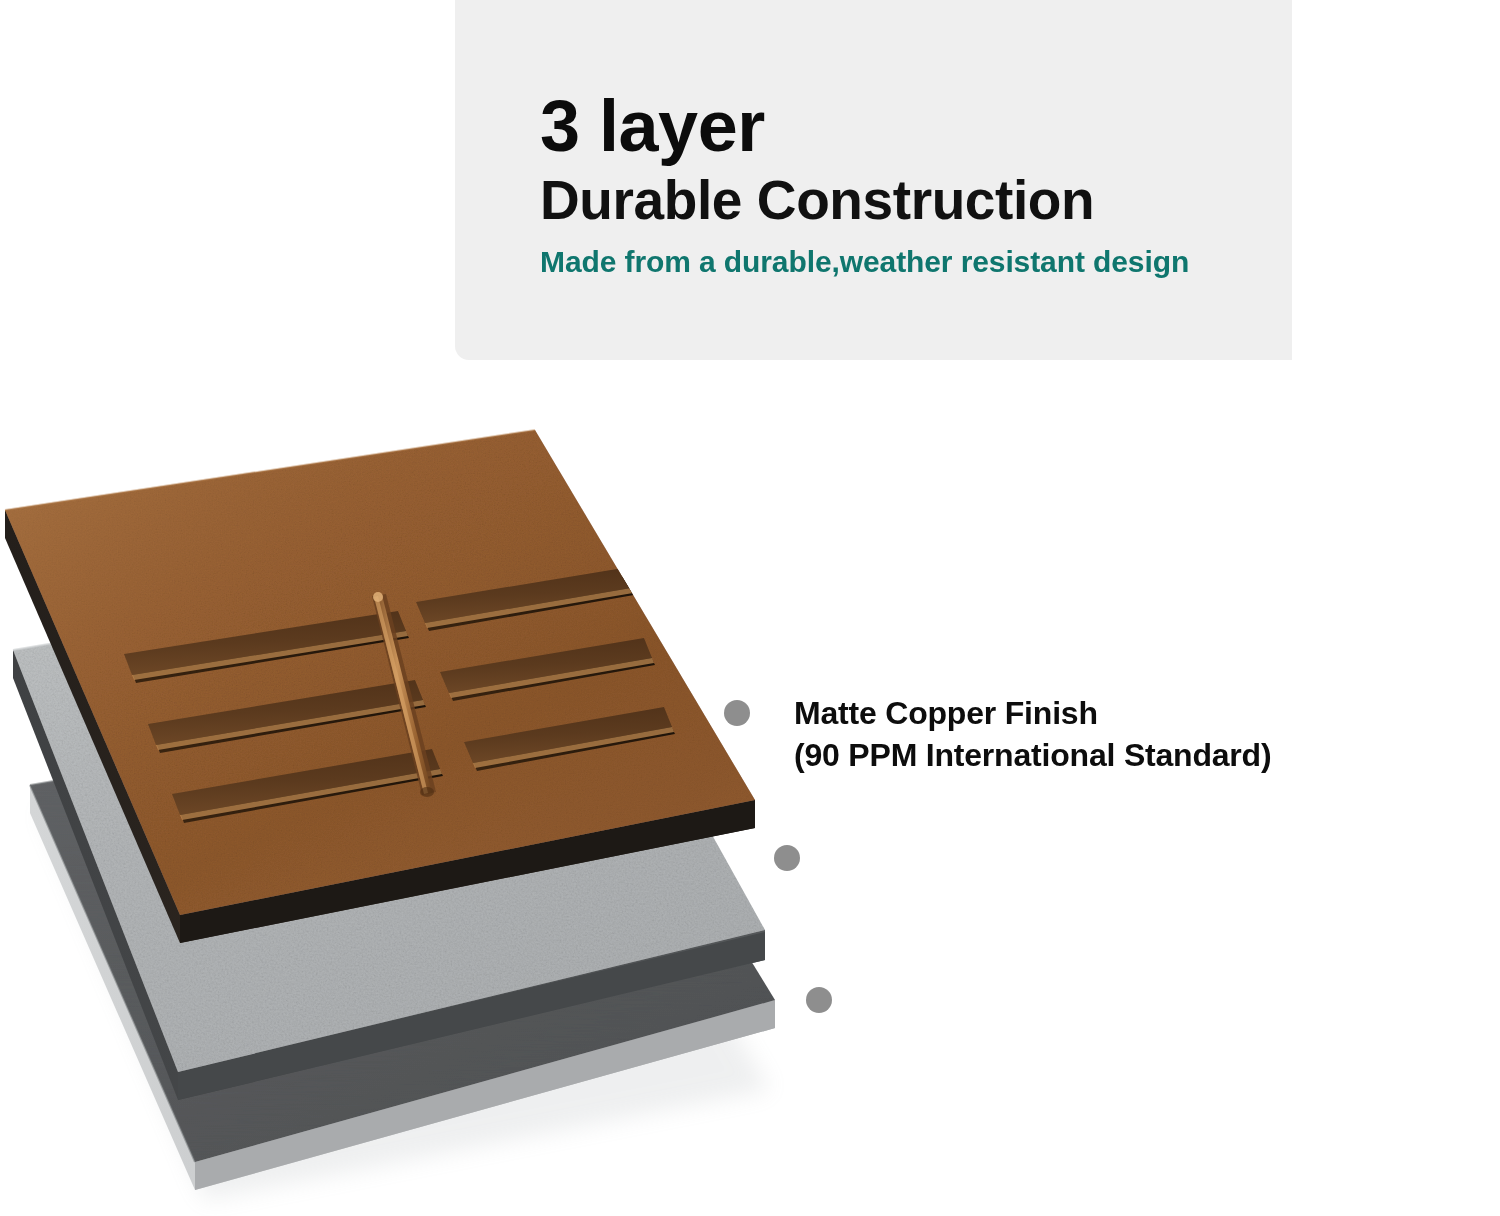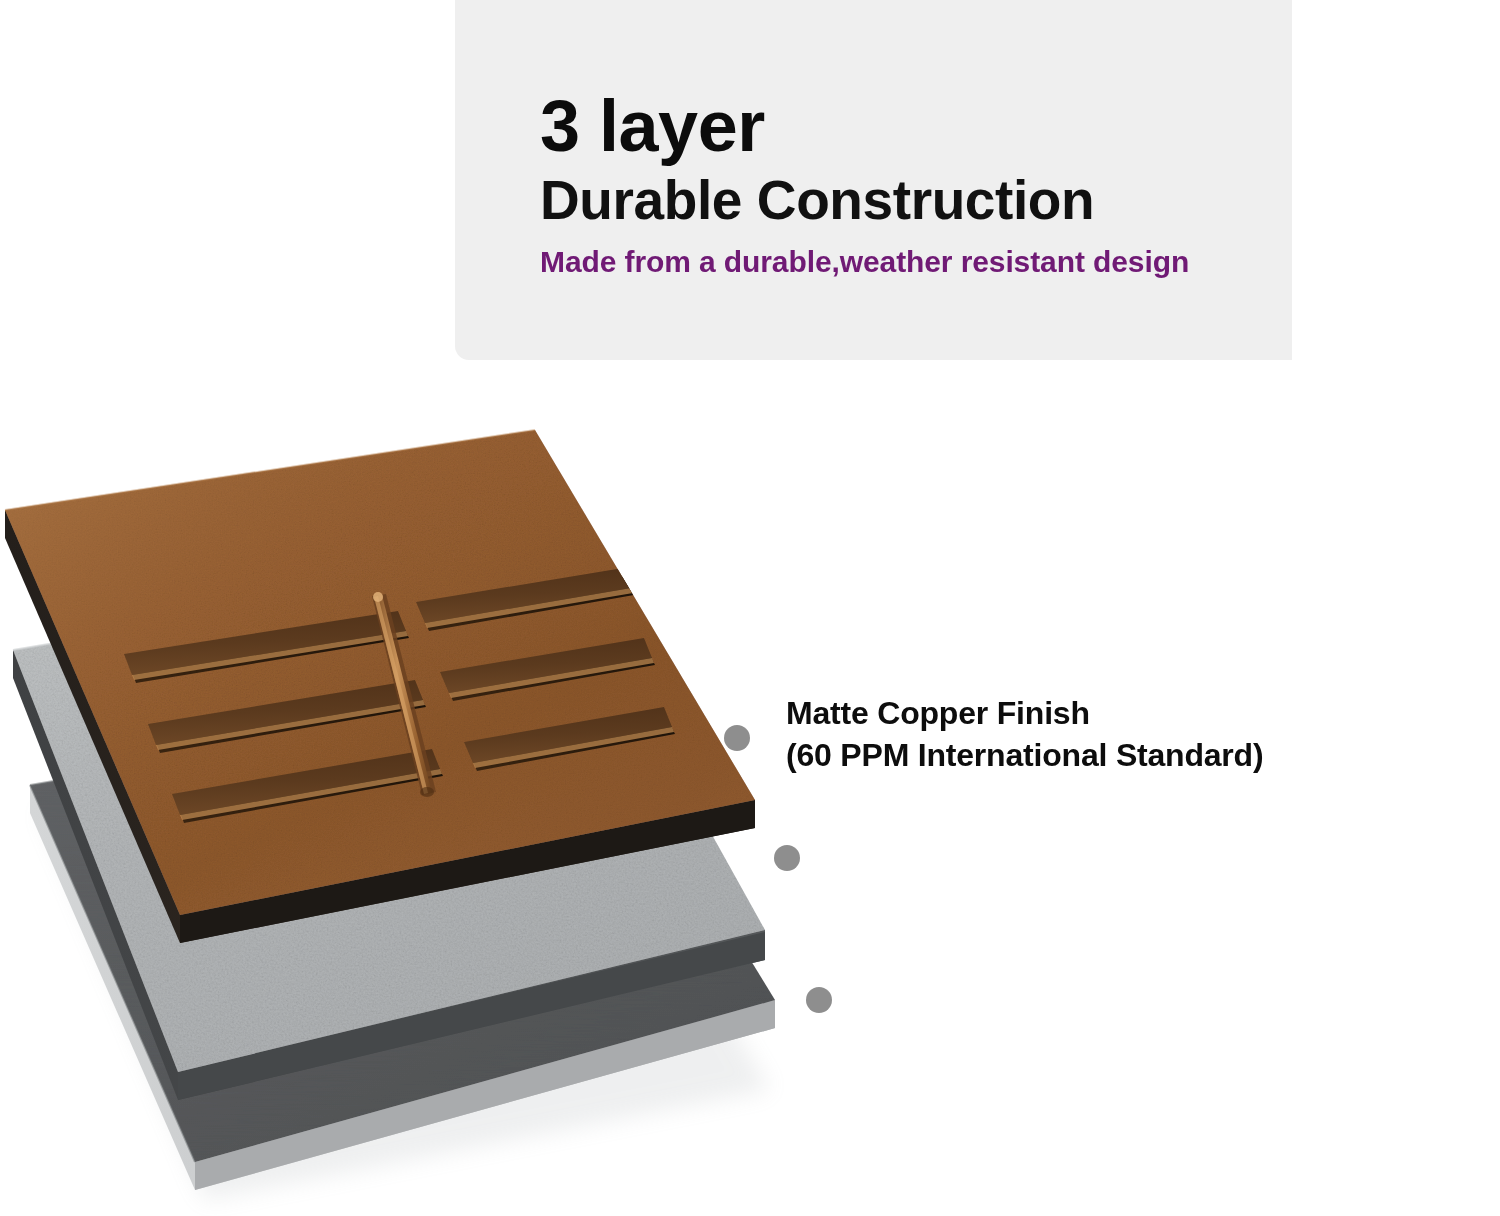--- a/index.html
+++ b/index.html
@@ -52,43 +52,43 @@
     font-weight: 700;
     color: #111111;
     letter-spacing: -0.4px;
     line-height: 1.05;
     margin: 10px 0 0 0;
     white-space: nowrap;
   }
   .title-tag {
     font-size: 30px;
     font-weight: 600;
-    color: #701a75;
+    color: #0f766e;
     letter-spacing: -0.1px;
     line-height: 1.2;
     margin: 14px 0 4px 0;
     white-space: nowrap;
   }
 
   
   .stack {
     position: absolute;
     left: 0;
     top: 400px;
     width: 820px;
     height: 816px;
   }
   .stack svg { display: block; }
 
   
   .callout {
     position: absolute;
     display: flex;
-    align-items: center;
-    gap: 4px;
+    align-items: flex-start;
+    gap: 12px;
   }
   .callout .dot {
     flex: 0 0 auto;
     width: 26px;
     height: 26px;
     border-radius: 50%;
     background: #8e8e8e;
     margin-top: 7px;
   }
   .callout .ctext {
@@ -289,21 +289,21 @@
 
         <polyline points="5,110 535,30" fill="none" stroke="#bb8553" stroke-width="2" opacity="0.45"></polyline>
       </g>
     </svg>
   </div>
 
   <div class="callout" id="callout-0">
     <span class="dot" style="background: rgb(142, 142, 142);"></span>
     <span class="ctext">
       <span>Matte Copper Finish</span>
-      <span class="l2">(60 PPM International Standard)</span>
+      <span class="l2">(90 PPM International Standard)</span>
     </span>
   </div>
 
   <div class="callout" id="callout-1">
     <span class="dot" style="background: rgb(142, 142, 142);"></span>
   </div>
 
   <div class="callout" id="callout-2">
     <span class="dot" style="background: rgb(142, 142, 142);"></span>
   </div>

